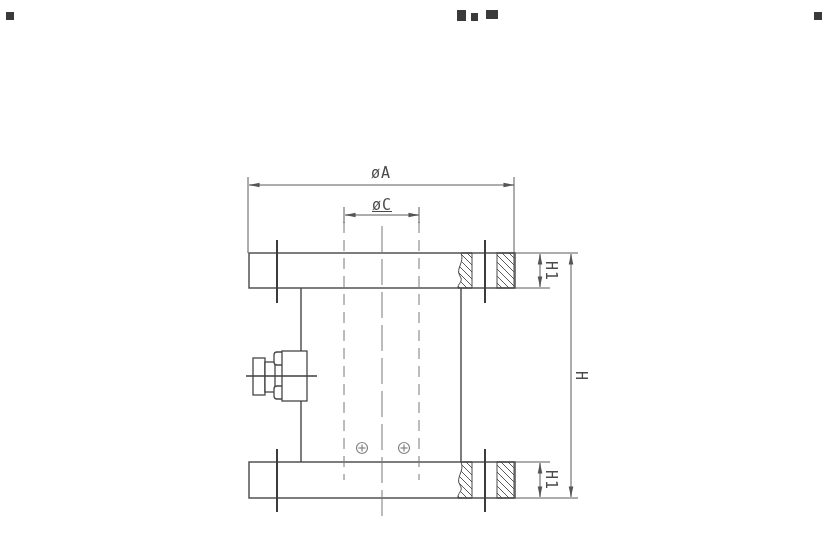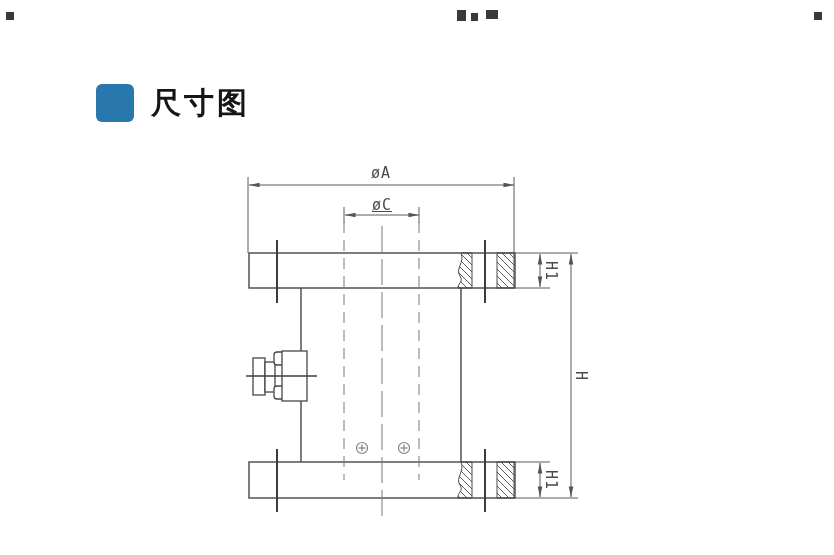--- a/index.html
+++ b/index.html
@@ -16,24 +16,20 @@
 
   .dim-label { position:absolute; font-family:"DejaVu Sans Mono", monospace; font-size:15px;
                color:#4a4a4a; white-space:nowrap; transform:translate(-50%,-50%); letter-spacing:1px; }
   .dim-label.rot { transform:translate(-50%,-50%) rotate(90deg); }
 </style>
 </head>
 <body>
 
 <div class="page">
 
-  <div class="title-row">
-    <span class="title-icon" style="background: rgb(40, 120, 174);"></span>
-    <h1 class="title-text">尺寸图</h1>
-  </div>
 
   <div class="drawing">
     <svg width="834" height="555" viewBox="0 0 834 555">
       <defs>
         <marker id="arr" viewBox="0 0 12 6" refX="11.5" refY="3" markerWidth="11" markerHeight="5.5" orient="auto-start-reverse">
           <path d="M11.8,3 L0,0.5 L0,5.5 Z" fill="#555"></path>
         </marker>
         <pattern id="hatch" patternUnits="userSpaceOnUse" width="7" height="7">
           <path d="M-1,-1 L8,8" stroke="#5a5a5a" stroke-width="1"></path>
         </pattern>

